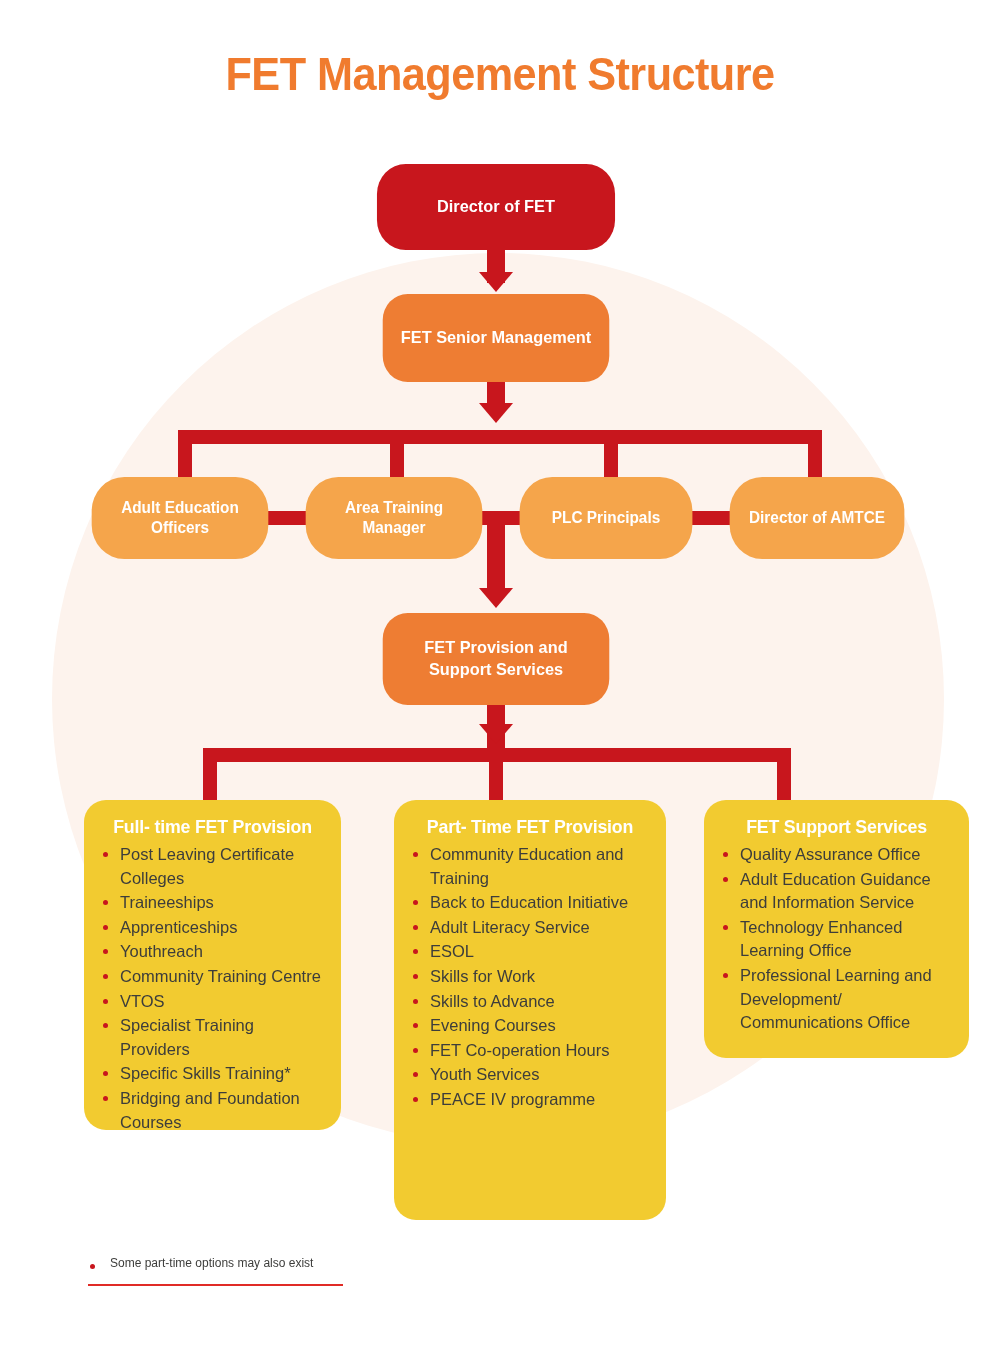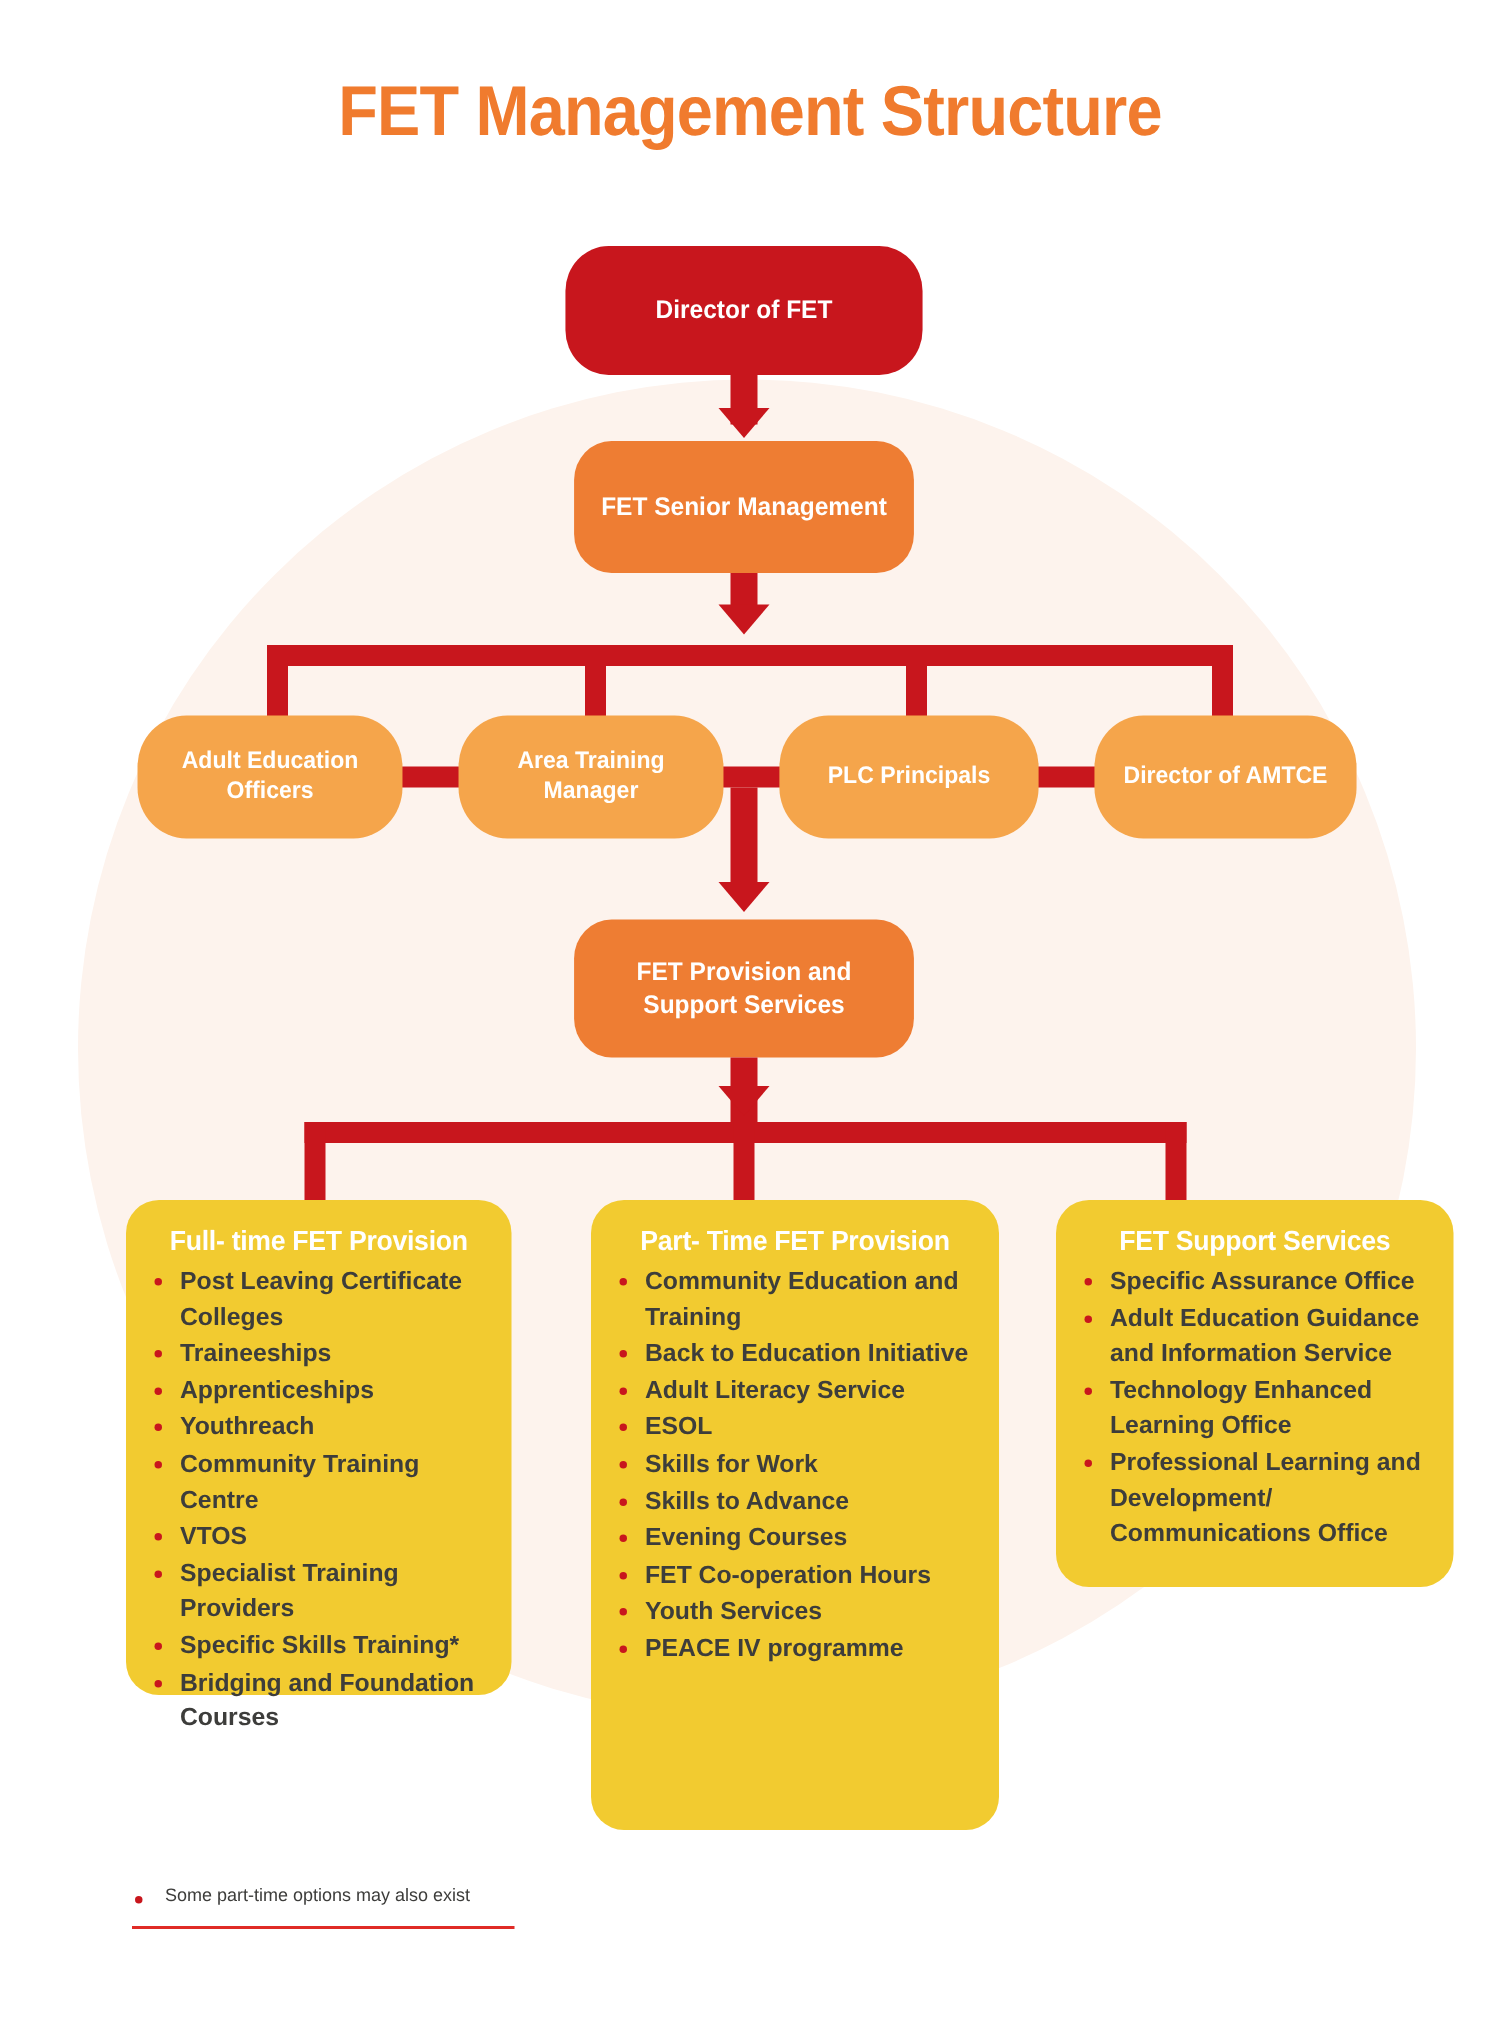--- a/index.html
+++ b/index.html
@@ -71,21 +71,21 @@
   }
   .card-title {
     color: #ffffff;
     font-weight: bold;
     font-size: 18.5px;
     text-align: center;
     margin-bottom: 5px;
     transform: scaleX(0.96);
     letter-spacing: -0.2px;
   }
-  .card ul { list-style: none; font-weight: bold; }
+  .card ul { list-style: none; }
   .card li {
     position: relative;
     padding-left: 22px;
     color: #3d3d3b;
     font-size: 16.5px;
     line-height: 1.43;
     margin-bottom: 1px;
     font-family: "Liberation Sans", sans-serif;
   }
   .card li .dot {
@@ -207,21 +207,21 @@
       <li><span class="dot"></span><span>Evening Courses</span></li>
       <li><span class="dot"></span><span>FET Co-operation Hours</span></li>
       <li><span class="dot"></span><span>Youth Services</span></li>
       <li><span class="dot"></span><span>PEACE IV programme</span></li>
     </ul>
   </div>
 
   <div class="card" style="left:664px; top:800px; width:265px; height:258px;margin-left:40px;">
     <div class="card-title">FET Support Services</div>
     <ul>
-      <li><span class="dot"></span><span>Specific Assurance Office</span></li>
+      <li><span class="dot"></span><span>Quality Assurance Office</span></li>
       <li><span class="dot"></span><span>Adult Education Guidance and Information Service</span></li>
       <li><span class="dot"></span><span>Technology Enhanced Learning Office</span></li>
       <li><span class="dot"></span><span>Professional Learning and Development/ Communications Office</span></li>
     </ul>
   </div>
 
   <div class="footnote">
     <span class="dot"></span>
     <span>Some part-time options may also exist</span>
   </div>

